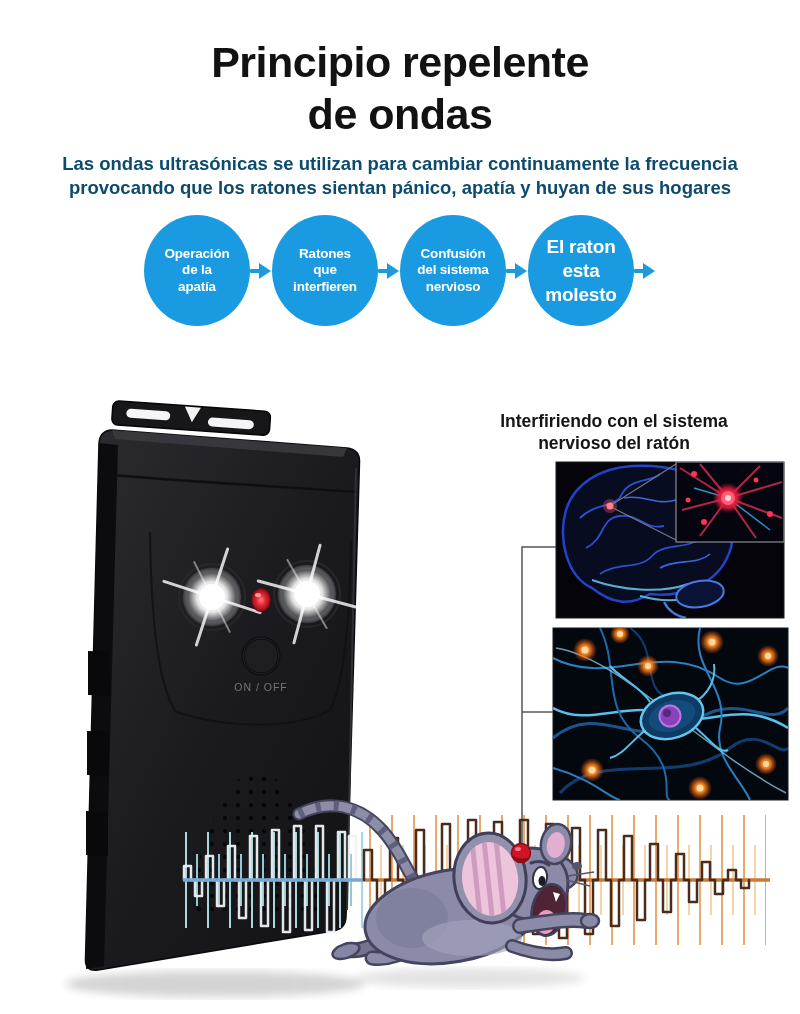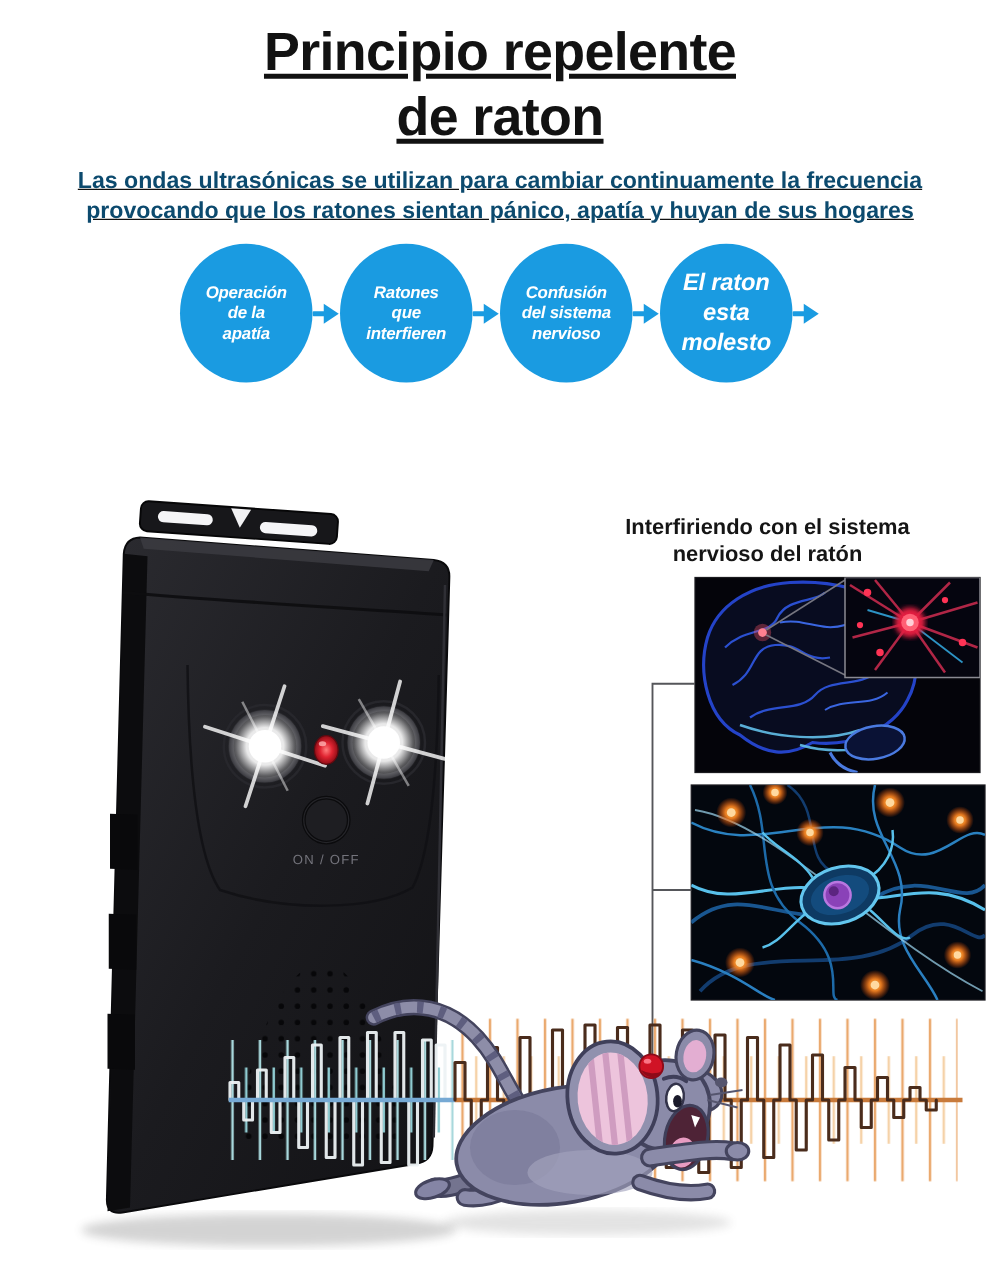--- a/index.html
+++ b/index.html
@@ -1,50 +1,50 @@
 <!DOCTYPE html>
 <html><head>
 <meta charset="utf-8">
 <style>
   html,body{margin:0;padding:0;background:#fff;}
   .page{position:relative;width:800px;height:1014px;background:#ffffff;overflow:hidden;
         font-family:"Liberation Sans",sans-serif;color:#111;}
   
-  .hdr{padding-top:16px;text-decoration:underline;}
+  .hdr{padding-top:36px;}
   .title{margin:0;text-align:center;font-size:43px;line-height:52px;font-weight:bold;
          letter-spacing:-0.5px;color:#121212;}
   .title span{display:block;}
   .intro{margin:12px auto 0 auto;width:760px;text-align:center;font-size:18.5px;line-height:23.5px;
          font-weight:bold;color:#0c4a6e;}
   .intro span{display:block;}
   
   .flow{margin-top:16px;display:flex;justify-content:center;align-items:center;}
   .step{width:106px;height:111px;border-radius:50%;background:#1a9be1;color:#fff;
         display:flex;flex-direction:column;justify-content:center;align-items:center;
         text-align:center;font-size:13.5px;font-weight:bold;line-height:16.5px;
-        overflow:hidden;flex:0 0 auto;letter-spacing:-0.2px;font-style:italic;}
+        overflow:hidden;flex:0 0 auto;letter-spacing:-0.2px;}
   .step .l{white-space:nowrap;display:block;}
   .step.big{font-size:19px;line-height:24px;}
   .arrow{flex:0 0 auto;display:flex;align-items:center;justify-content:center;width:22px;}
   
   .visual{position:absolute;left:0;top:398px;width:800px;height:616px;}
   .visual svg.art{position:absolute;left:0;top:0;}
   .caption{position:absolute;left:462px;top:12px;width:304px;text-align:center;
            font-size:17.5px;line-height:22px;font-weight:bold;color:#151515;}
   .caption span{display:block;}
 </style>
 </head>
 <body>
 
 <div class="page">
 
   <div class="hdr">
     <h1 class="title">
       <span>Principio repelente</span>
-      <span>de raton</span>
+      <span>de ondas</span>
     </h1>
     <div class="intro">
       <span>Las ondas ultrasónicas se utilizan para cambiar continuamente la frecuencia</span>
       <span>provocando que los ratones sientan pánico, apatía y huyan de sus hogares</span>
     </div>
   </div>
 
   <div class="flow">
     <div class="step">
       <span class="l">Operación</span>

